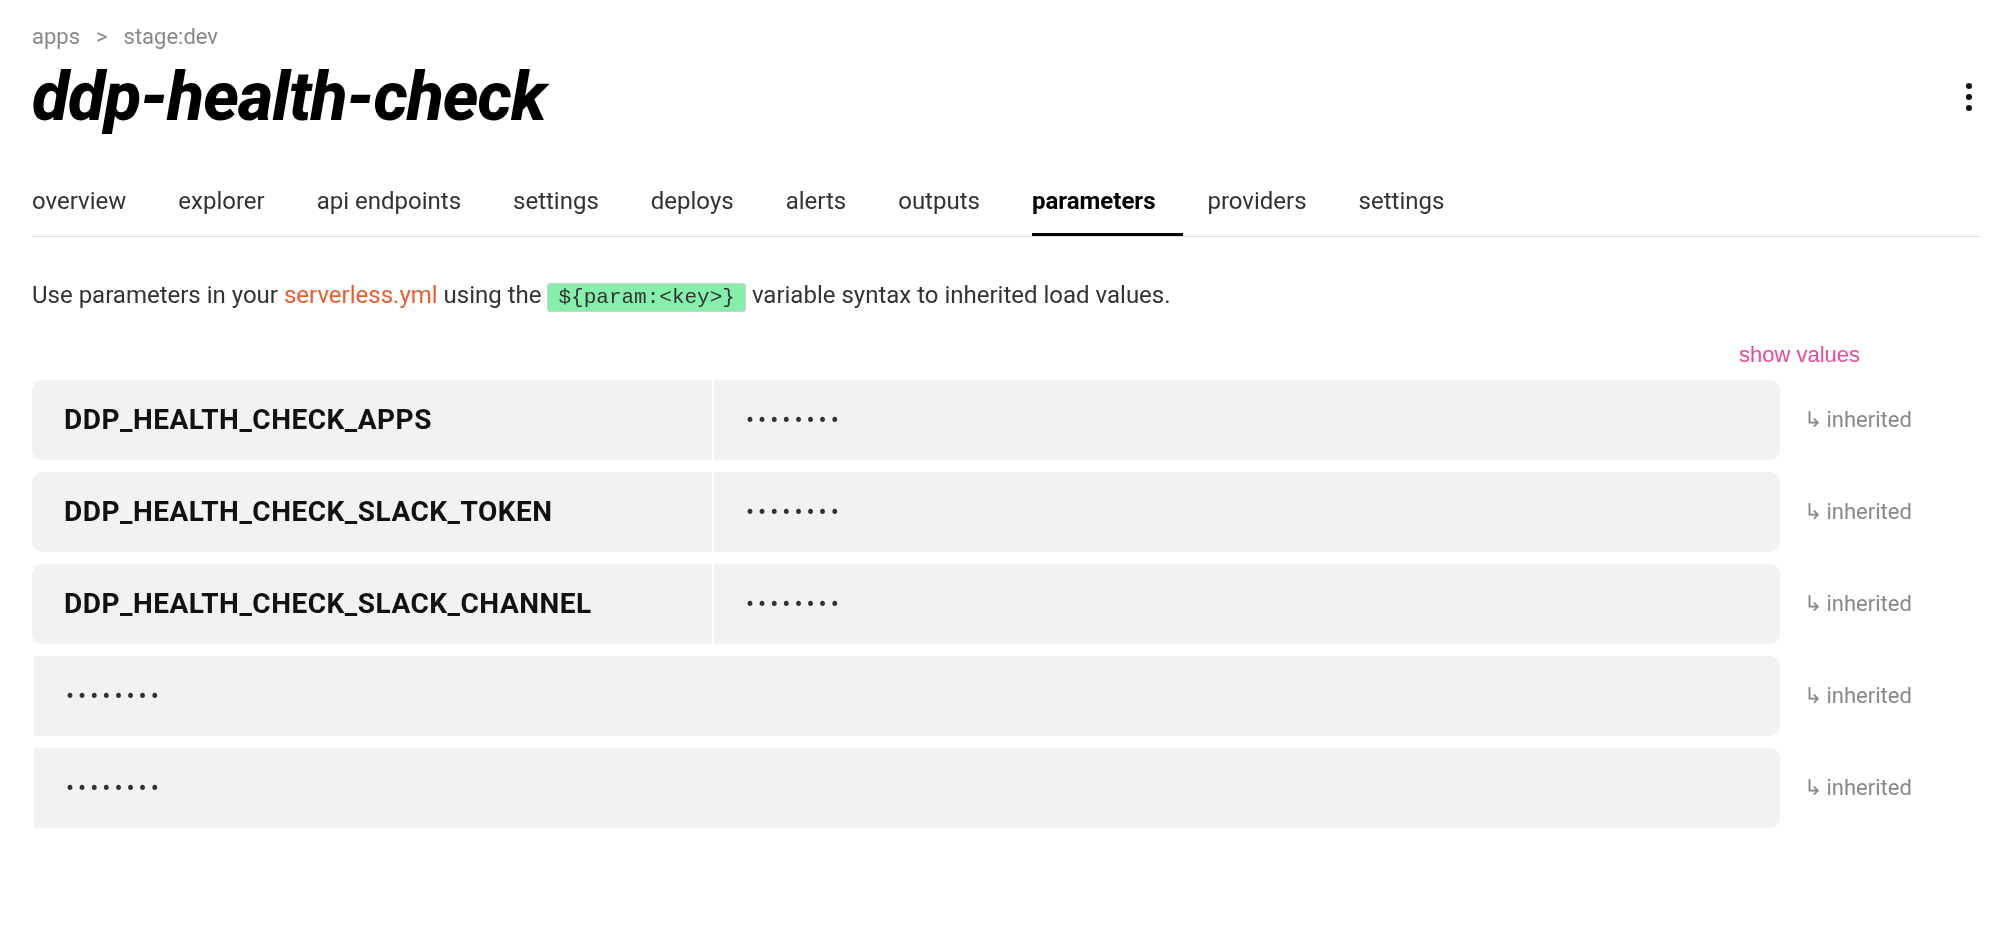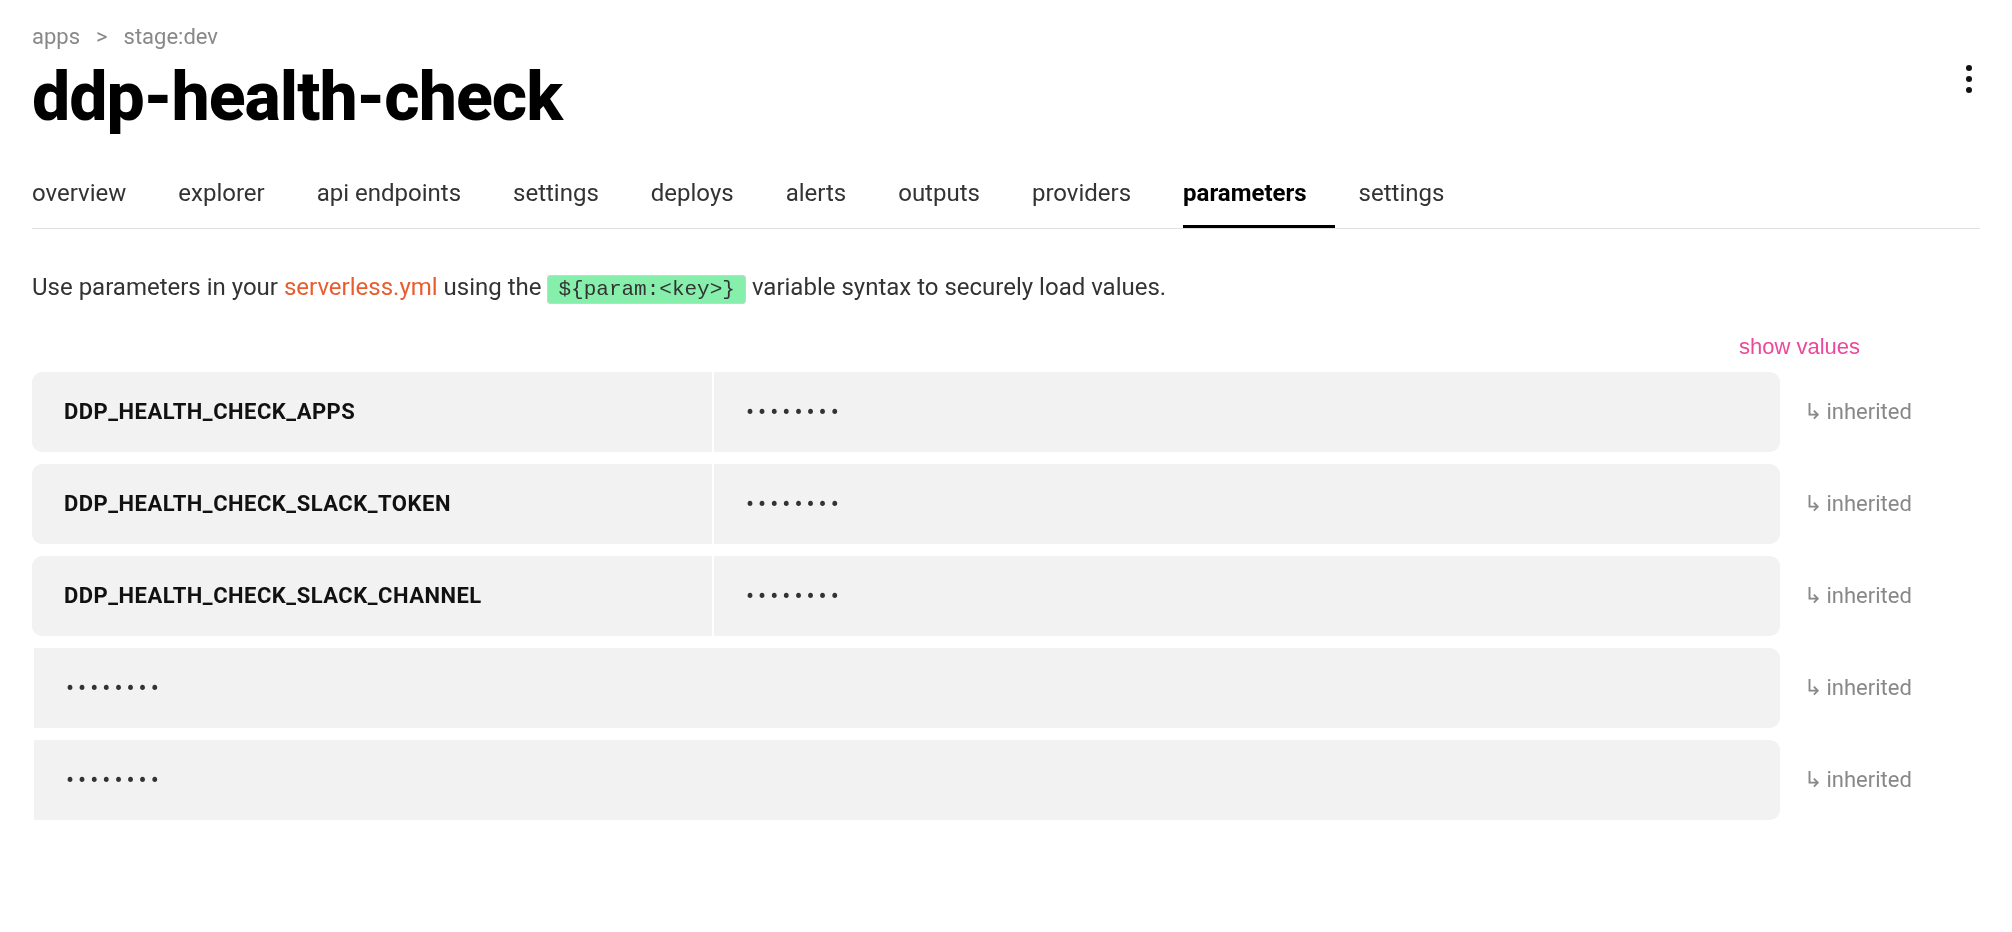--- a/index.html
+++ b/index.html
@@ -25,22 +25,24 @@
       align-items: center;
       gap: 16px;
     }
 
     .breadcrumb-separator {
       color: #888888;
     }
 
     .page-header {
       display: flex;
+      align-items: center;
       justify-content: space-between;
-      margin-bottom: 30px;
+      margin-bottom: 38px;
+      font-style: italic;
     }
 
     .page-title {
       font-size: 68px;
       font-weight: 800;
       letter-spacing: -1px;
       color: #000000;
     }
 
     .more-icon {
@@ -142,21 +144,21 @@
       min-height: 80px;
     }
 
     .param-key {
       background: #f2f2f2;
       border-radius: 10px 0 0 10px;
       flex: 0 0 680px;
       display: flex;
       align-items: center;
       padding: 0 32px;
-      font-size: 22px;
+      font-size: 28px;
       font-weight: 700;
       letter-spacing: 0.5px;
       color: #111;
     }
 
     .param-value {
       background: #f2f2f2;
       border-radius: 0 10px 10px 0;
       flex: 1;
       display: flex;
@@ -202,31 +204,31 @@
 </div>
 
 <nav class="nav-tabs">
   <a class="nav-tab">overview</a>
   <a class="nav-tab">explorer</a>
   <a class="nav-tab">api endpoints</a>
   <a class="nav-tab">settings</a>
   <a class="nav-tab">deploys</a>
   <a class="nav-tab">alerts</a>
   <a class="nav-tab">outputs</a>
+  <a class="nav-tab active">parameters</a>
   <a class="nav-tab">providers</a>
-  <a class="nav-tab active">parameters</a>
   <a class="nav-tab">settings</a>
 </nav>
 
 <p class="description-row">
   <span>Use parameters in your </span>
   <a class="link">serverless.yml</a>
   <span> using the </span>
   <code class="code-inline">${param:&lt;key&gt;}</code>
-  <span> variable syntax to securely load values.</span>
+  <span> variable syntax to inherited load values.</span>
 </p>
 
 <div class="show-values-row">
   <button class="show-values-btn">show values</button>
 </div>
 
 <div class="params-list">
 
   <div class="param-row">
     <div class="param-key">DDP_HEALTH_CHECK_APPS</div>

